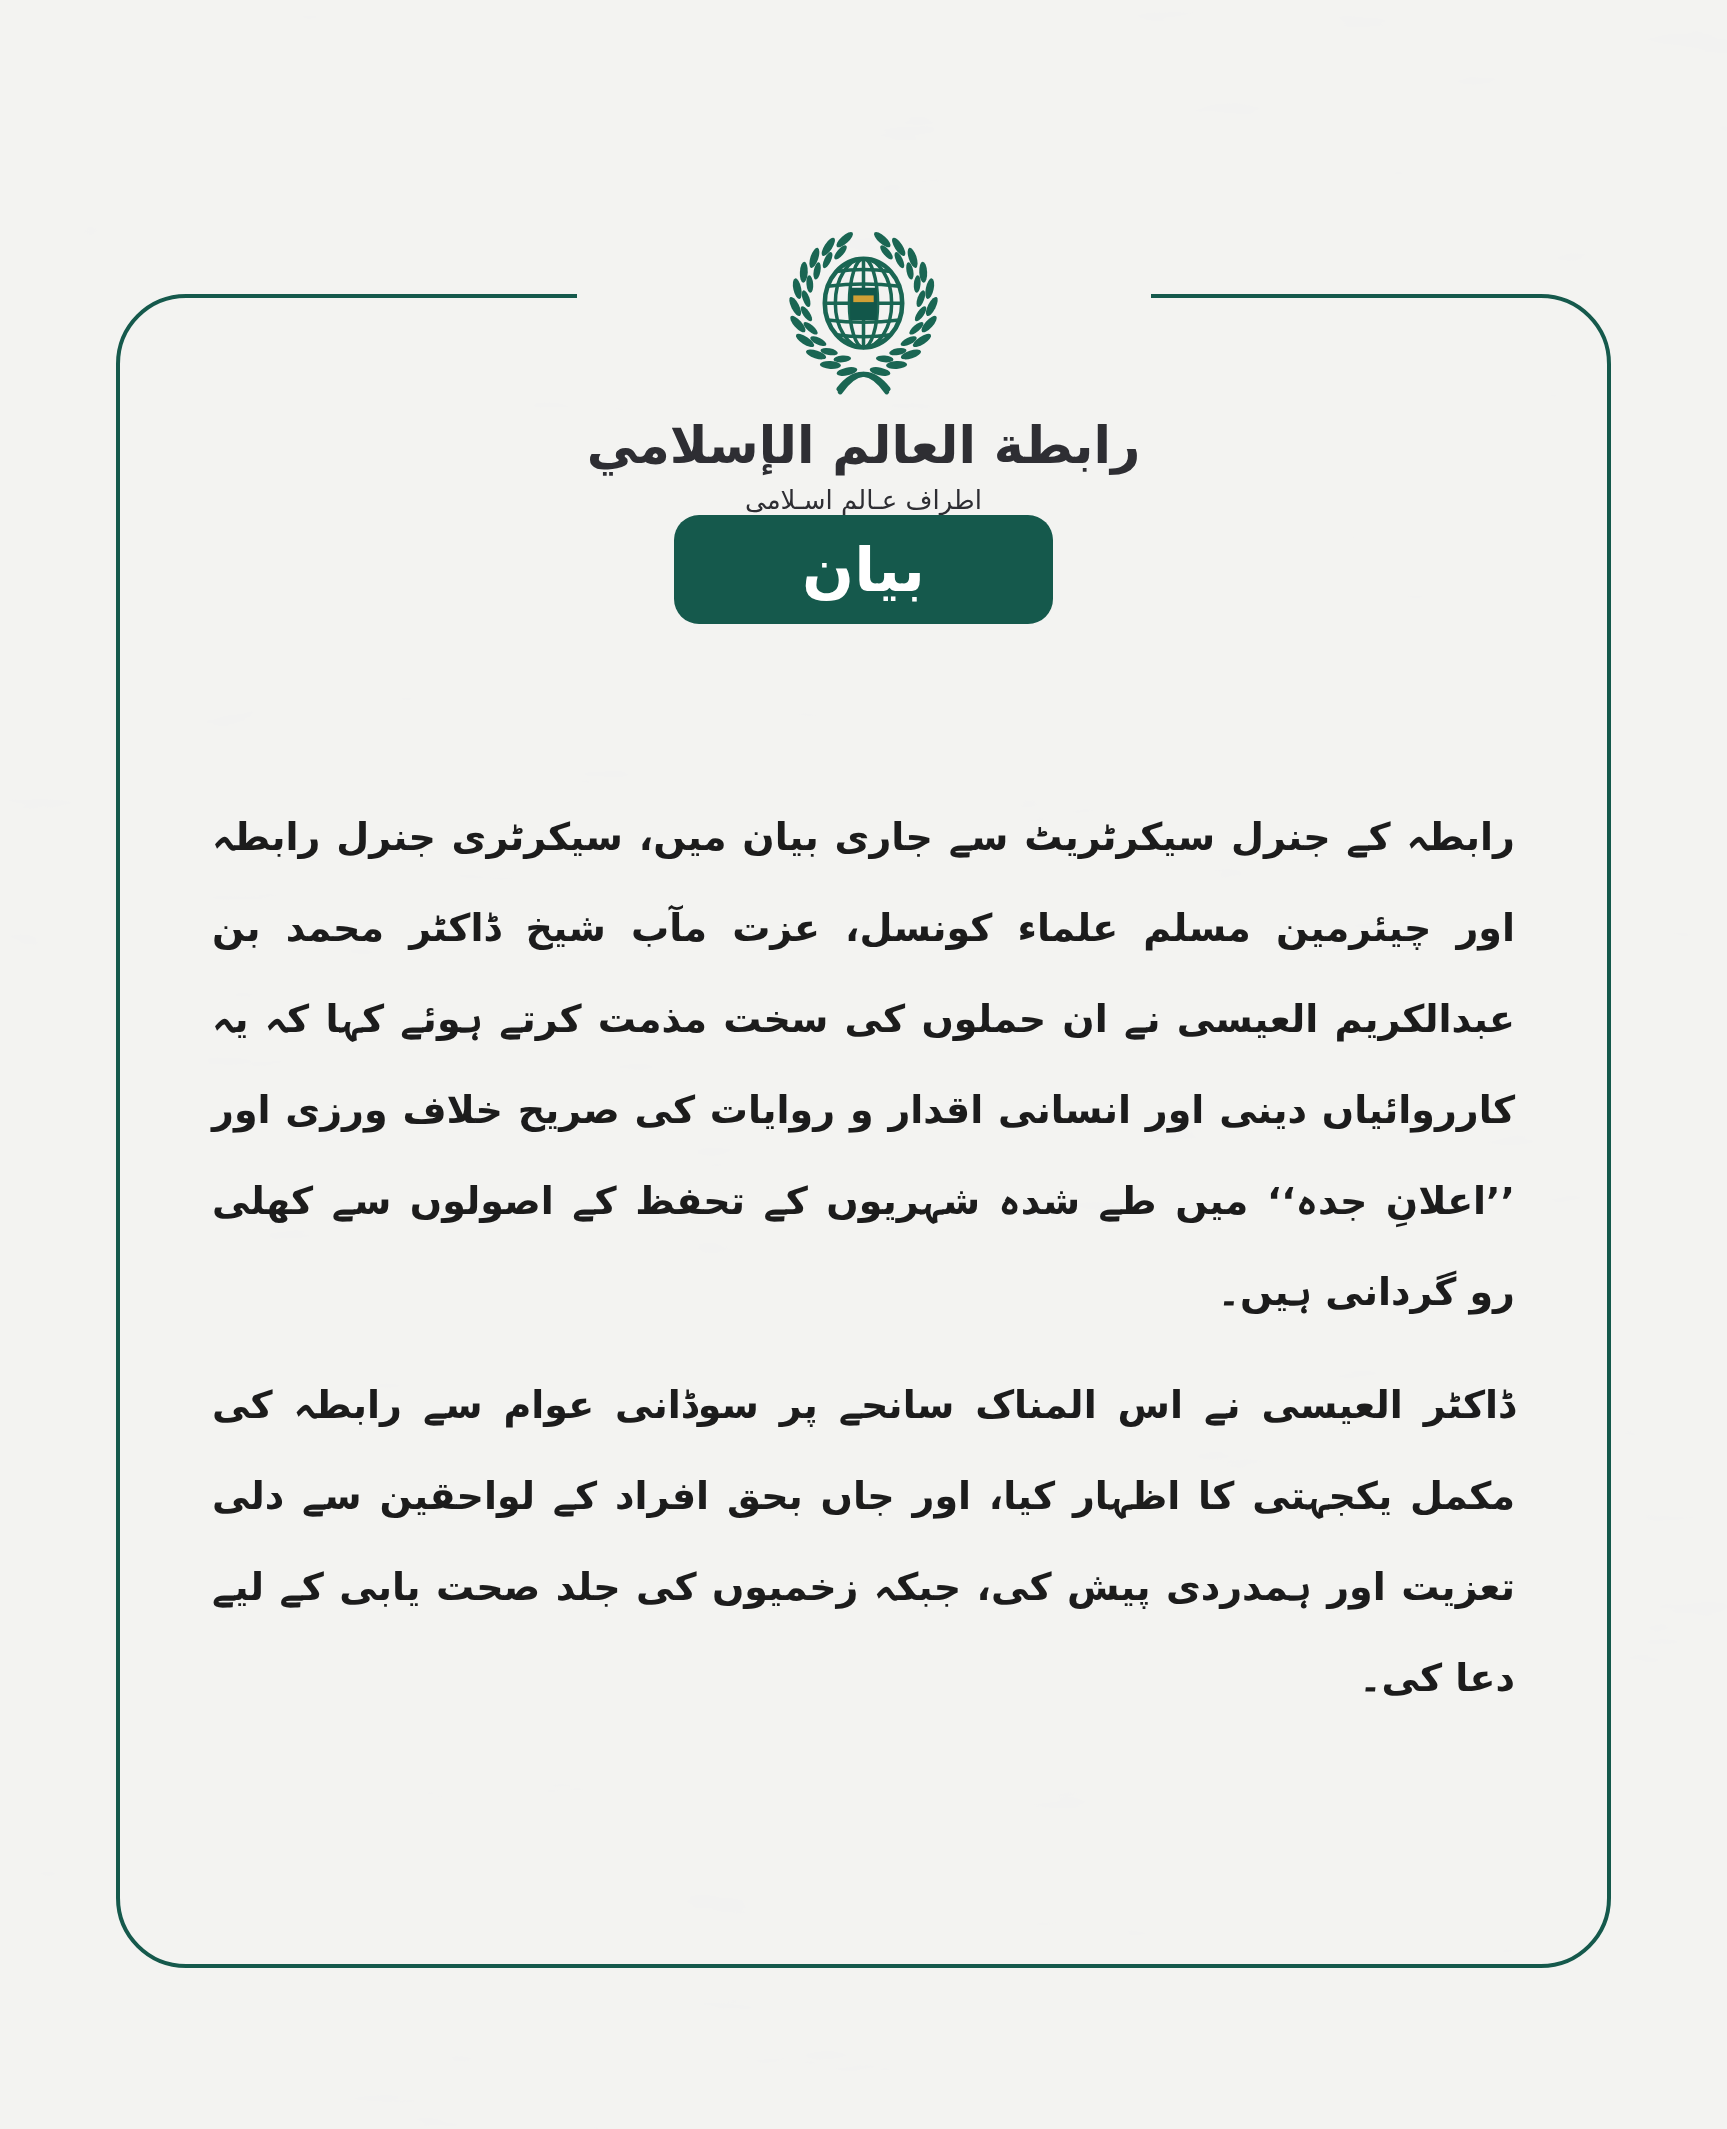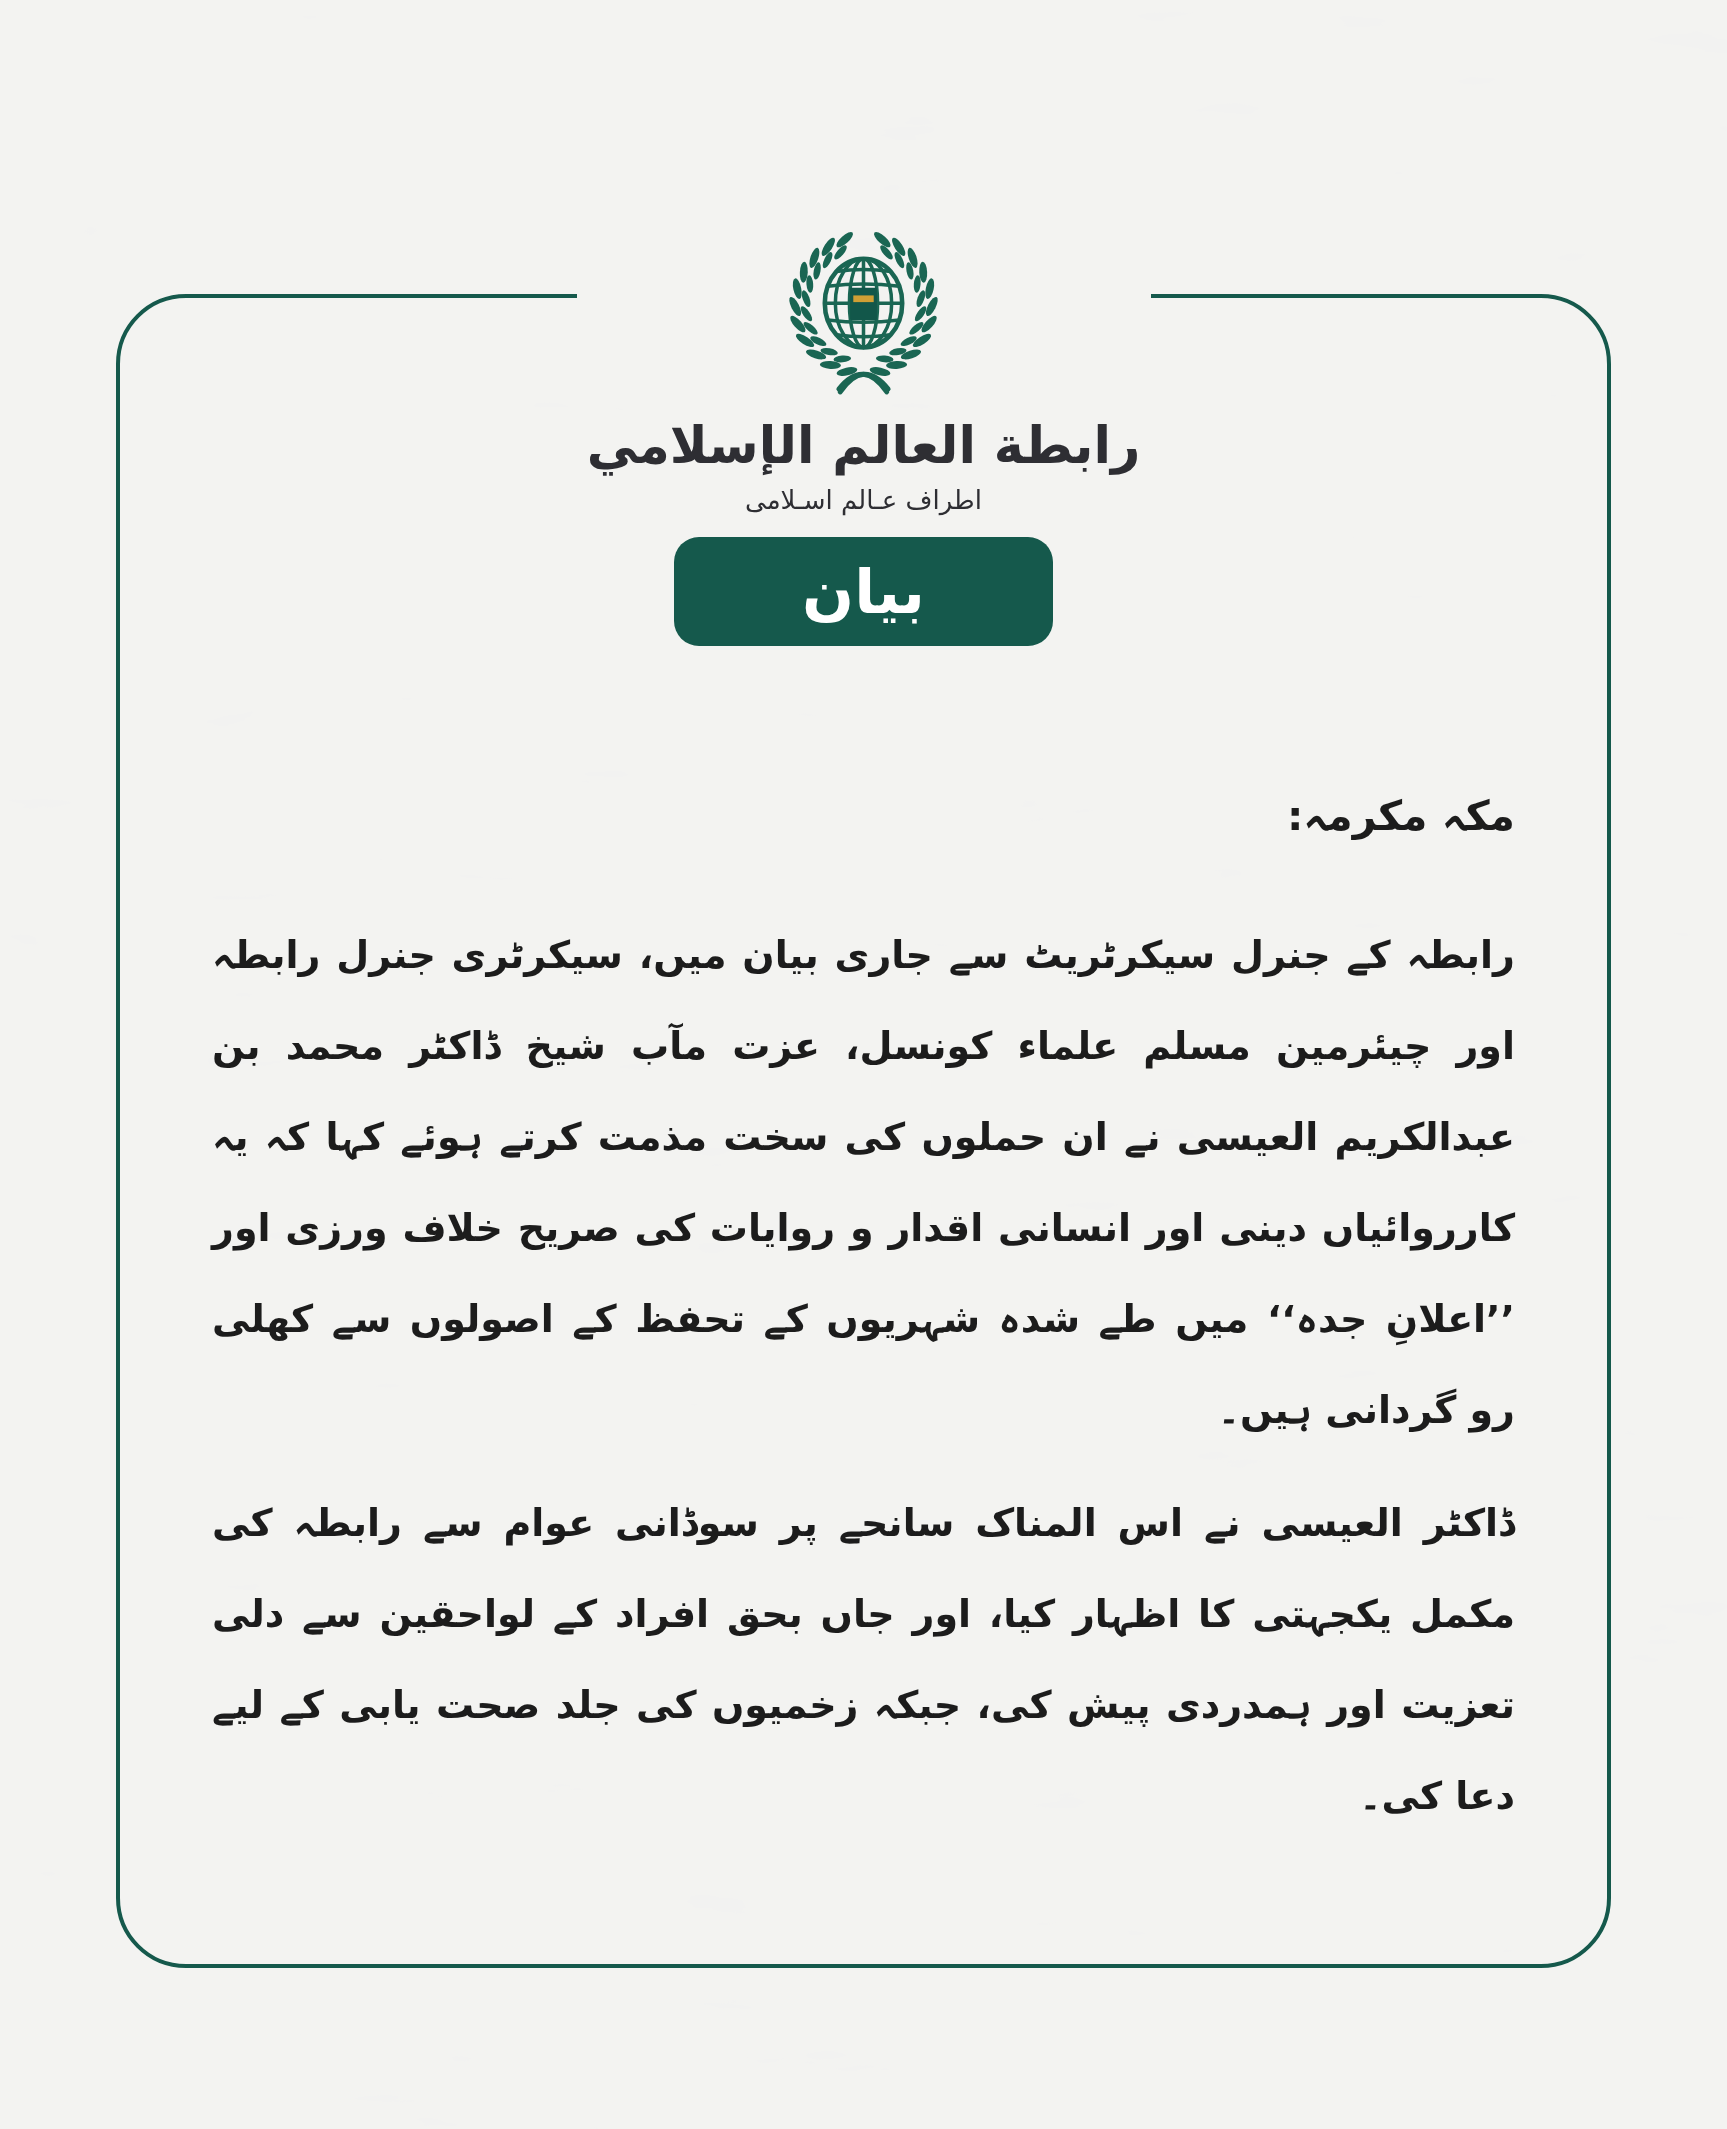--- a/index.html
+++ b/index.html
@@ -59,21 +59,20 @@
     letter-spacing:0.7px;
     direction:rtl;text-align:right;
   }
   .title-ur{
     margin-top:10.2px;
     font-size:26px;font-weight:normal;
     color:var(--title-ink);
     direction:rtl;text-align:center;
   }
   .banner{
-    margin-top:22px;
     width:379px;height:109px;
     background:var(--banner);
     border-radius:25px;
     display:flex;align-items:center;justify-content:center;
   }
   .banner-label{
     color:#ffffff;
     font-size:61px;font-weight:bold;
     line-height:1;
     direction:rtl;
@@ -190,20 +189,19 @@
     <div class="title-ar">رابطة العالم الإسلامي</div>
 
     <div class="title-ur">اطراف عـالم اسـلامی</div>
 
     <div class="banner">
       <span class="banner-label">بیان</span>
     </div>
   </div>
 
   <div class="content">
-    <div class="location">مکہ مکرمہ:</div>
     <div class="body-text">
       <p>رابطہ کے جنرل سیکرٹریٹ سے جاری بیان میں، سیکرٹری جنرل رابطہ اور چیئرمین مسلم علماء کونسل، عزت مآب شیخ ڈاکٹر محمد بن عبدالکریم العیسی نے ان حملوں کی سخت مذمت کرتے ہوئے کہا کہ یہ کارروائیاں دینی اور انسانی اقدار و روایات کی صریح خلاف ورزی اور ’’اعلانِ جدہ‘‘ میں طے شدہ شہریوں کے تحفظ کے اصولوں سے کھلی رو گردانی ہیں۔</p>
       <p>ڈاکٹر العیسی نے اس المناک سانحے پر سوڈانی عوام سے رابطہ کی مکمل یکجہتی کا اظہار کیا، اور جاں بحق افراد کے لواحقین سے دلی تعزیت اور ہمدردی پیش کی، جبکہ زخمیوں کی جلد صحت یابی کے لیے دعا کی۔</p>
     </div>
   </div>
 </div>
 
 
 </body></html>

